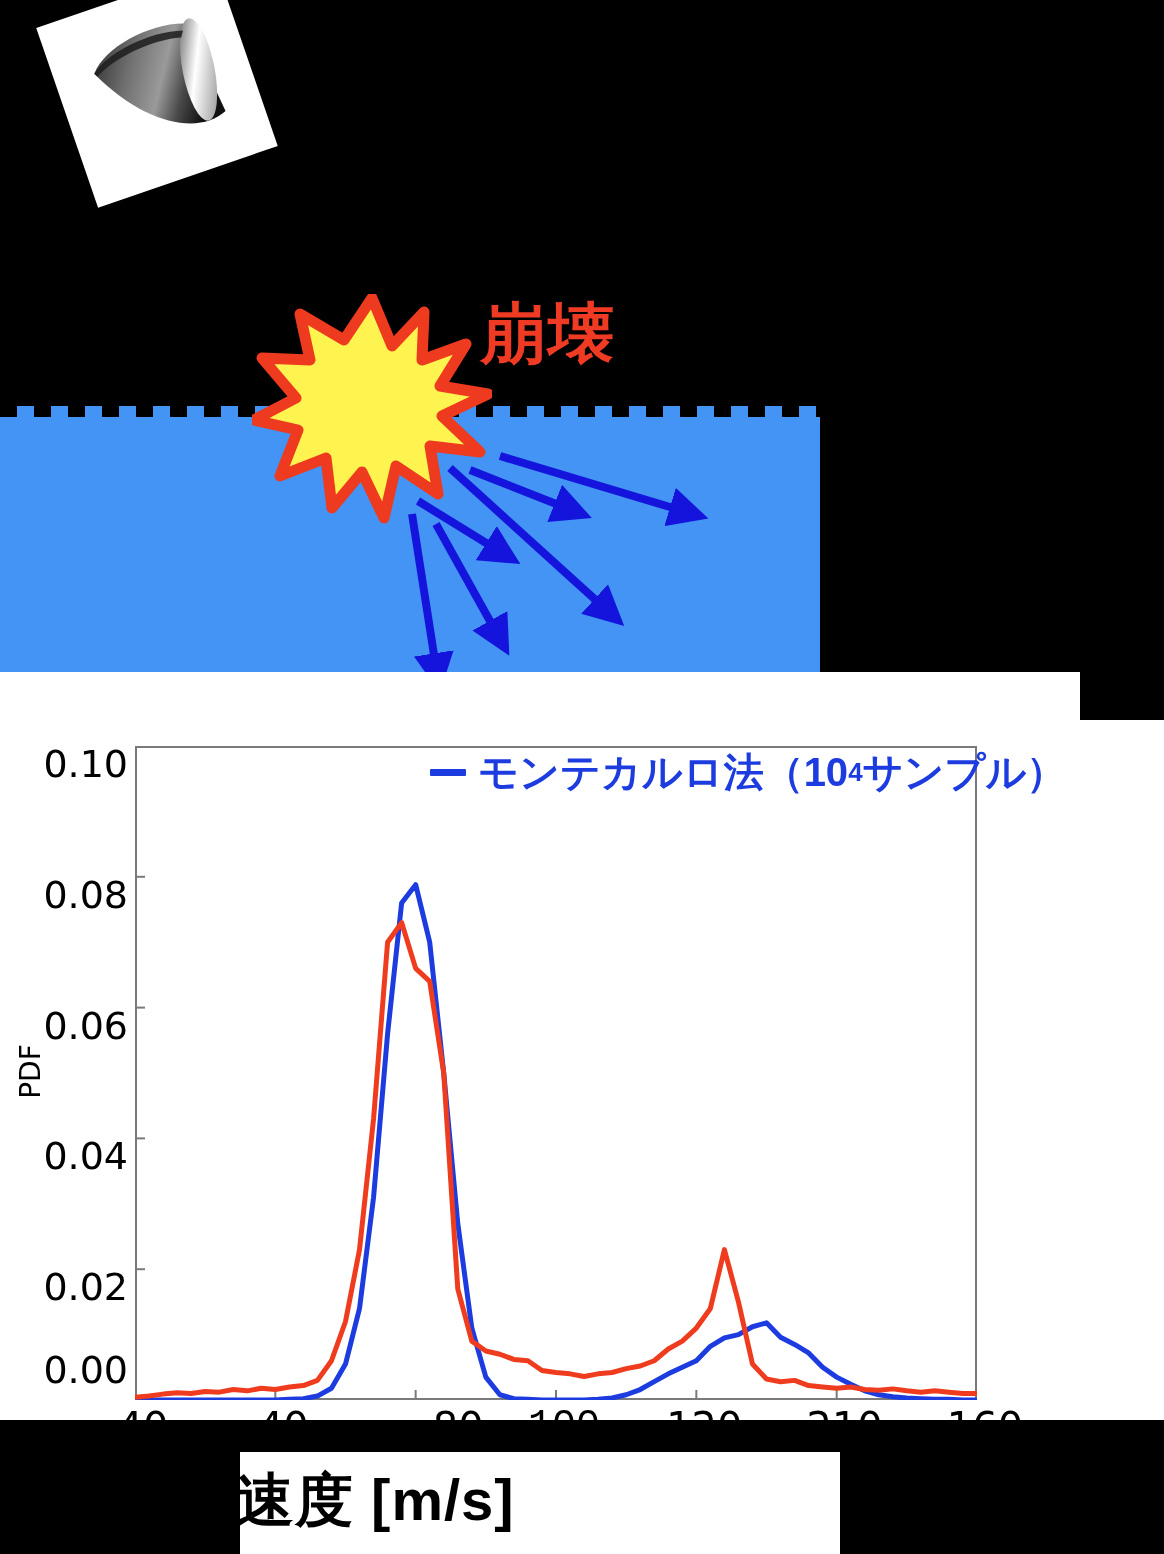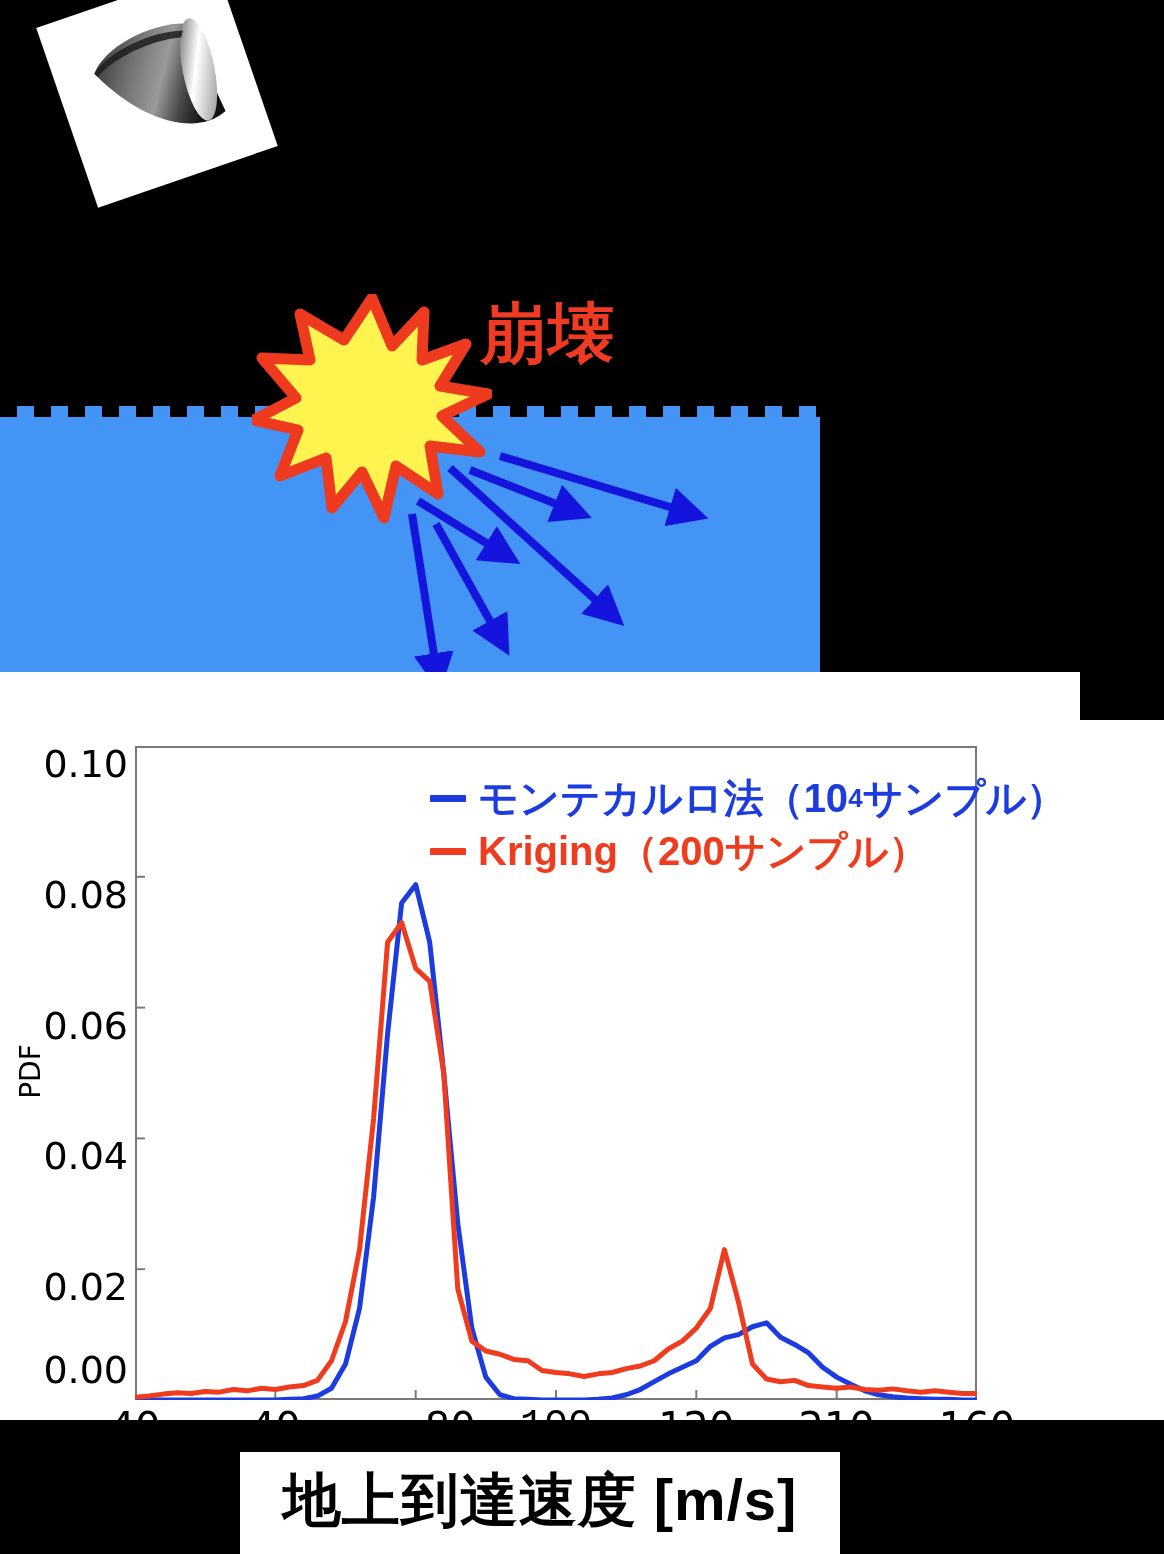--- a/index.html
+++ b/index.html
@@ -34,37 +34,37 @@
   #panel-title{position:absolute;left:240px;top:1452px;width:600px;height:102px;background:#fff;}
   #plotframe{position:absolute;left:135px;top:746px;width:842px;height:654px;
              border:2px solid #7a7a7a;box-sizing:border-box;background:transparent;}
   #curves{position:absolute;left:135px;top:746px;width:842px;height:654px;}
 
   .ytick{position:absolute;right:0;width:110px;text-align:right;
          font-size:38px;color:#000;font-family:"DejaVu Sans",sans-serif;margin-top:20px;}
   #yticks{position:absolute;left:10px;top:0;width:118px;height:1554px;}
   .xtick{position:absolute;text-align:center;width:120px;font-size:40px;color:#000;
          font-family:"DejaVu Sans",sans-serif;}
-  #xticks{position:absolute;left:0;top:1404px;width:1072px;height:60px;}
+  #xticks{position:absolute;left:8px;top:1404px;width:1072px;height:60px;}
   #ylabel{position:absolute;left:-30px;top:1055px;width:120px;text-align:center;
           font-size:28px;color:#000;transform:rotate(-90deg);
           font-family:"DejaVu Sans",sans-serif;}
 
   
-  #legend{position:absolute;left:430px;top:772px;}
+  #legend{position:absolute;left:430px;top:746px;}
   .legend-row{display:flex;align-items:center;white-space:nowrap;
               font-size:40px;font-weight:bold;line-height:1.32;}
   .legend-dash{display:inline-block;width:36px;height:7px;margin-right:12px;
                border-radius:1px;}
   #legend-mc{color:#1c3ce0;}
   #legend-kr{color:#f03c1e;}
   .sup{font-size:26px;vertical-align:super;}
 
   
-  #axis-title{position:absolute;left:0;top:1462px;width:1080px;text-align:center;
+  #axis-title{position:absolute;left:0;top:1462px;width:1080px;text-align:left;
               font-size:58px;font-weight:bold;color:#000;letter-spacing:1px;
               white-space:nowrap;}
 </style>
 </head>
 <body>
 
 <div id="cone-card">
   <svg width="190" height="190" viewBox="0 0 190 190">
     <defs>
       <linearGradient id="coneBody" x1="0" y1="0" x2="1" y2="0.6">
@@ -152,19 +152,15 @@
   </div>
 <div id="ylabel">PDF</div>
 
 <div id="legend">
   <div class="legend-row" id="legend-mc">
     <span class="legend-dash" style="background:#1c3ce0"></span>
     <span>モンテカルロ法（10</span>
       <span class="sup">4</span>
       <span>サンプル）</span>
   </div>
-  <div class="legend-row" id="legend-kr">
-    <span class="legend-dash" style="background:#f03c1e"></span>
-    <span>Kriging（200サンプル）</span>
-  </div>
 </div>
 
 <div id="axis-title">地上到達速度 [m/s]</div>
 
 </body></html>

